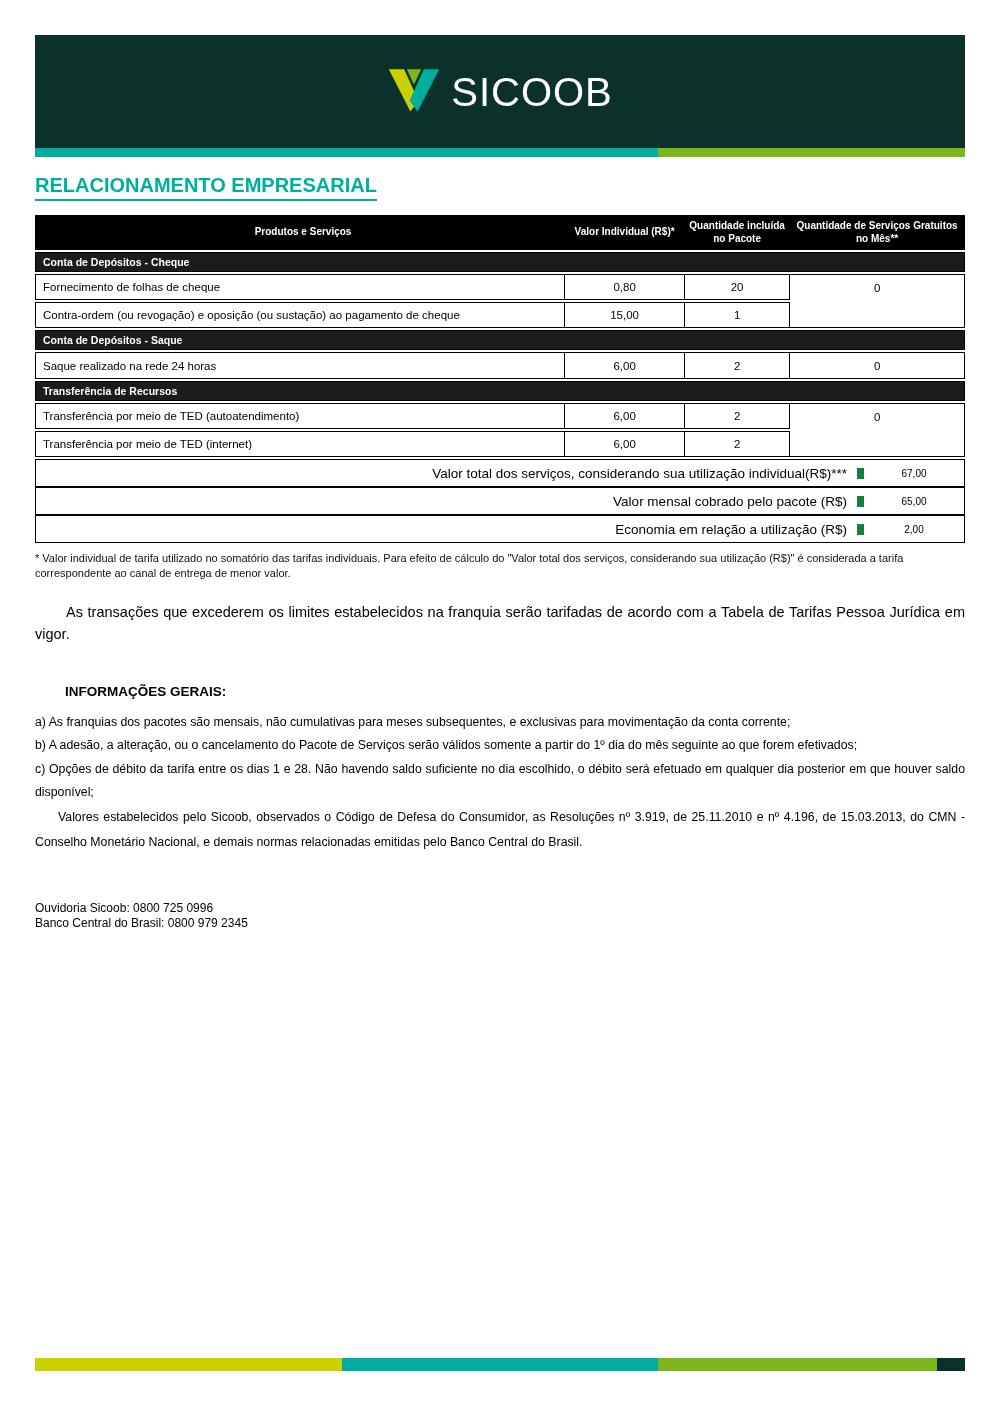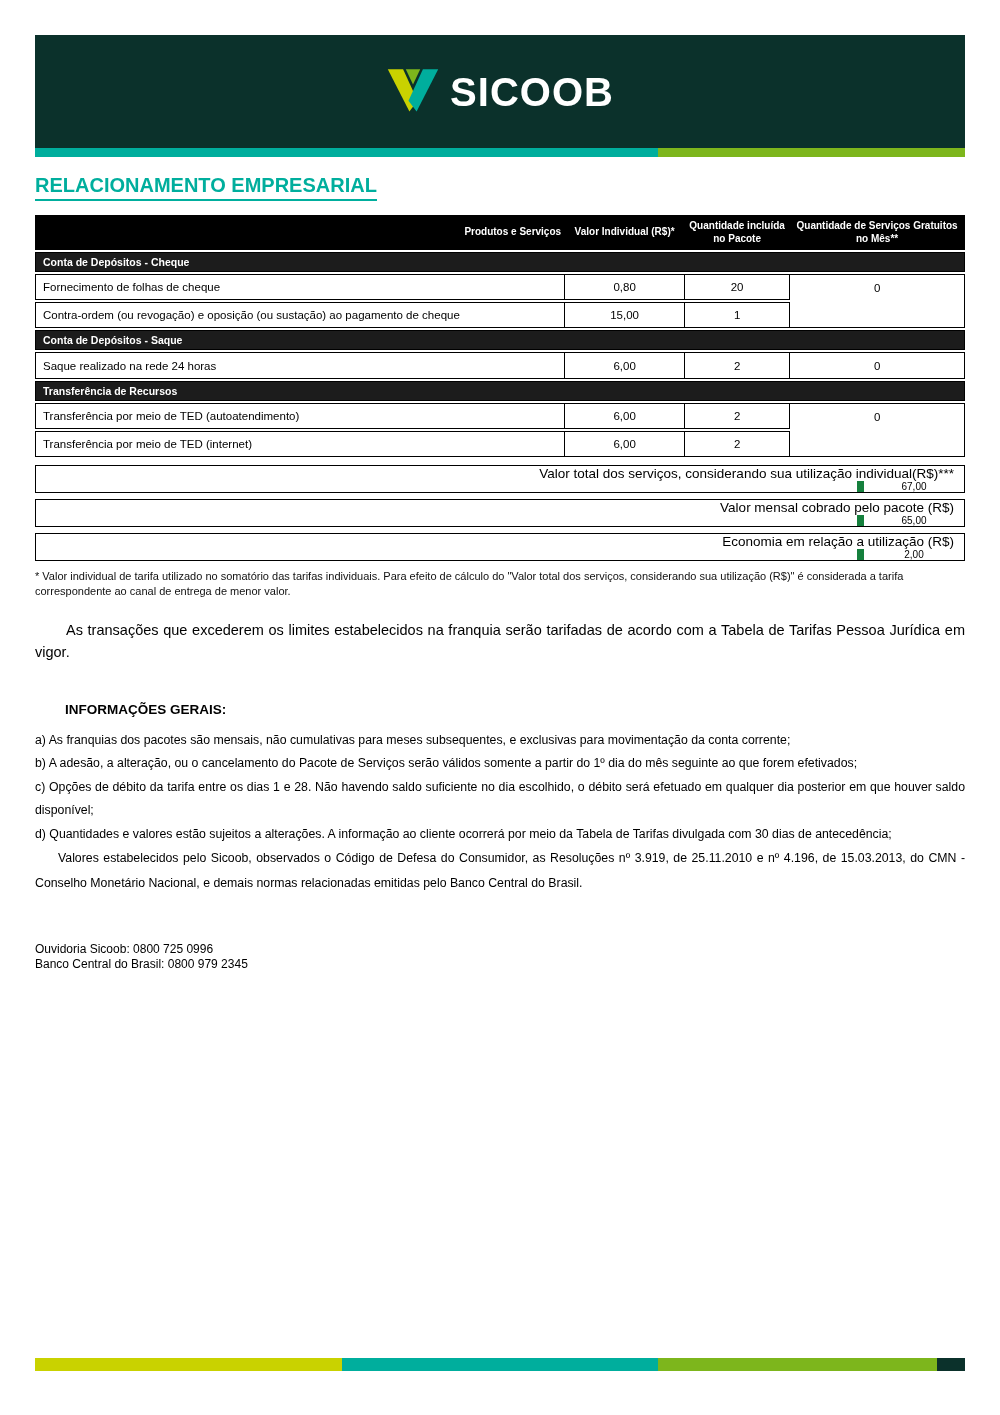--- a/index.html
+++ b/index.html
@@ -5,21 +5,21 @@
   html,body{margin:0;padding:0;}
   body{
     width:1000px;height:1415px;background:#ffffff;position:relative;
     font-family:"Liberation Sans", sans-serif;color:#000;overflow:hidden;
   }
   .page{position:absolute;inset:0;padding:35px;box-sizing:border-box;}
 
   
   .brand-band{height:113px;background:#0b312b;display:flex;align-items:center;justify-content:center;}
   .logo{display:flex;align-items:center;gap:10px;}
-  .logo-text{color:#ffffff;font-weight:bold;font-size:40px;letter-spacing:1px;line-height:1;}
+  .logo-text{color:#ffffff;font-weight:normal;font-size:40px;letter-spacing:1px;line-height:1;}
 
   .strip{display:flex;width:100%;}
   .strip-top{height:9px;}
   .strip-bottom{position:absolute;left:35px;right:35px;bottom:44px;height:13px;display:flex;}
   .seg-teal{background:#00AE9D;}
   .seg-green{background:#7DB61C;}
   .seg-lime{background:#C9D200;}
   .seg-dark{background:#0b312b;}
 
   
@@ -29,31 +29,31 @@
   }
 
   
   table.tariff{width:100%;border-collapse:separate;border-spacing:0 2px;margin-top:12px;table-layout:fixed;}
   table.tariff th, table.tariff td{border:1px solid #000;border-left-width:0;}
   table.tariff th:first-child, table.tariff td:first-child{border-left-width:1px;}
   table.tariff thead th{
     background:#000000;color:#ffffff;font-size:10px;font-weight:bold;
     padding:4px 3px;text-align:center;line-height:1.25;height:24px;
   }
-  table.tariff thead th.h-prod{text-align:right;padding-left:9px;}
+  table.tariff thead th.h-prod{text-align:center;padding-left:9px;}
   tr.section-row td{
     background:#1c1c1c;color:#ffffff;font-size:10.5px;font-weight:bold;
     padding:3px 12px 3px 7px;border:1px solid #000;
   }
   td.prod{font-size:11.5px;padding:6px 4px 6px 7px;background:#fff;}
   td.num{font-size:11.5px;text-align:center;padding:6px 2px;background:#fff;}
   td.grat{vertical-align:top;padding-top:7px;}
 
   
-  .summary-row{display:flex;border:1px solid #000;margin-top:6px;height:26px;align-items:flex-end;flex-direction:column;}
+  .summary-row{display:flex;border:1px solid #000;margin-top:0;height:26px;align-items:center;}
   .summary-label{flex:1;text-align:right;padding-right:10px;font-size:13.5px;display:flex;align-items:center;justify-content:flex-end;}
   .summary-value{width:100px;border-left:7px solid #15803d;display:flex;align-items:center;justify-content:center;font-size:10px;}
 
   
   .footnote{margin-top:8px;font-size:11px;line-height:1.35;color:#111;text-align:left;}
   .lead-paragraph{margin-top:20px;font-size:14.5px;line-height:1.55;text-align:justify;text-indent:31px;}
   .info-heading{margin:24px 0 12px 30px;font-size:13.5px;font-weight:bold;display:inline-block;}
   .info-item{margin:0;font-size:12.3px;line-height:1.9;text-align:justify;}
   .legal{margin:0;font-size:12.3px;line-height:2.05;text-align:justify;text-indent:23px;}
   .contacts{margin-top:46px;font-size:12px;line-height:1.22;}
@@ -164,21 +164,20 @@
 
   
   <p class="lead-paragraph">As transações que excederem os limites estabelecidos na franquia serão tarifadas de acordo com a Tabela de Tarifas Pessoa Jurídica em vigor.</p>
 
   
   <div>
     <span class="info-heading">INFORMAÇÕES GERAIS:</span>
     <p class="info-item">a) As franquias dos pacotes são mensais, não cumulativas para meses subsequentes, e exclusivas para movimentação da conta corrente;</p>
     <p class="info-item">b) A adesão, a alteração, ou o cancelamento do Pacote de Serviços serão válidos somente a partir do 1º dia do mês seguinte ao que forem efetivados;</p>
     <p class="info-item">c) Opções de débito da tarifa entre os dias 1 e 28. Não havendo saldo suficiente no dia escolhido, o débito será efetuado em qualquer dia posterior em que houver saldo disponível;</p>
-    <p class="info-item">d) Quantidades e valores estão sujeitos a alterações. A informação ao cliente ocorrerá por meio da Tabela de Tarifas divulgada com 30 dias de antecedência;</p>
     <p class="legal">Valores estabelecidos pelo Sicoob, observados o Código de Defesa do Consumidor, as Resoluções nº 3.919, de 25.11.2010 e nº 4.196, de 15.03.2013, do CMN - Conselho Monetário Nacional, e demais normas relacionadas emitidas pelo Banco Central do Brasil.</p>
   </div>
 
   
   <div class="contacts">
     <div>Ouvidoria Sicoob: 0800 725 0996</div>
     <div>Banco Central do Brasil: 0800 979 2345</div>
   </div>
 
   

